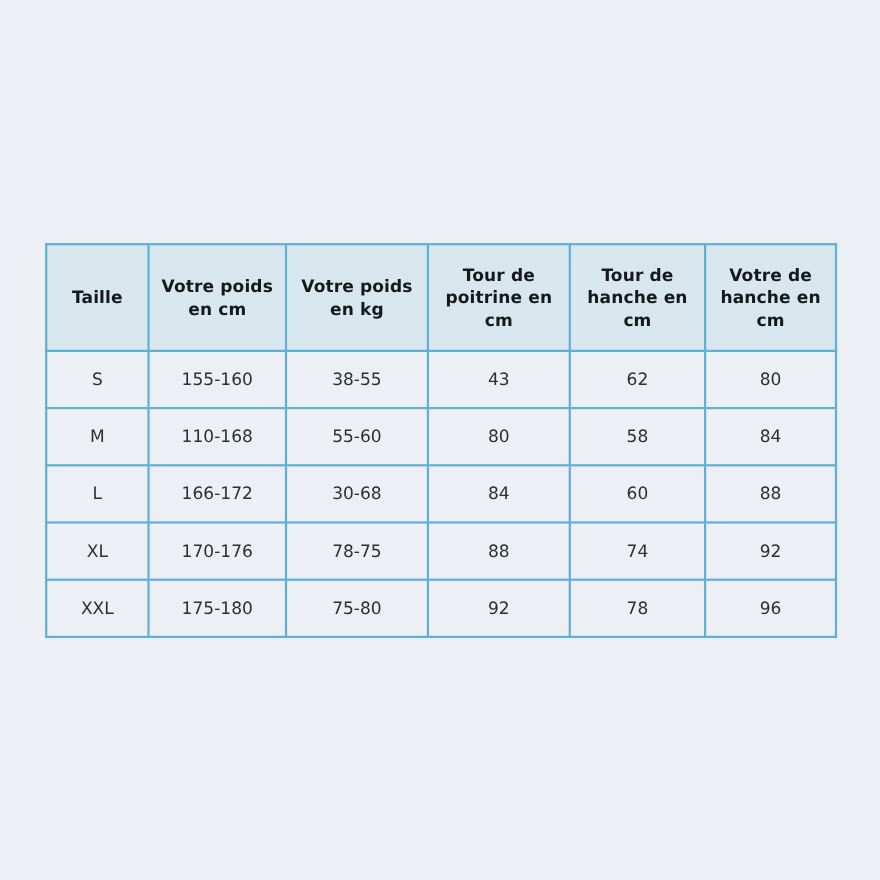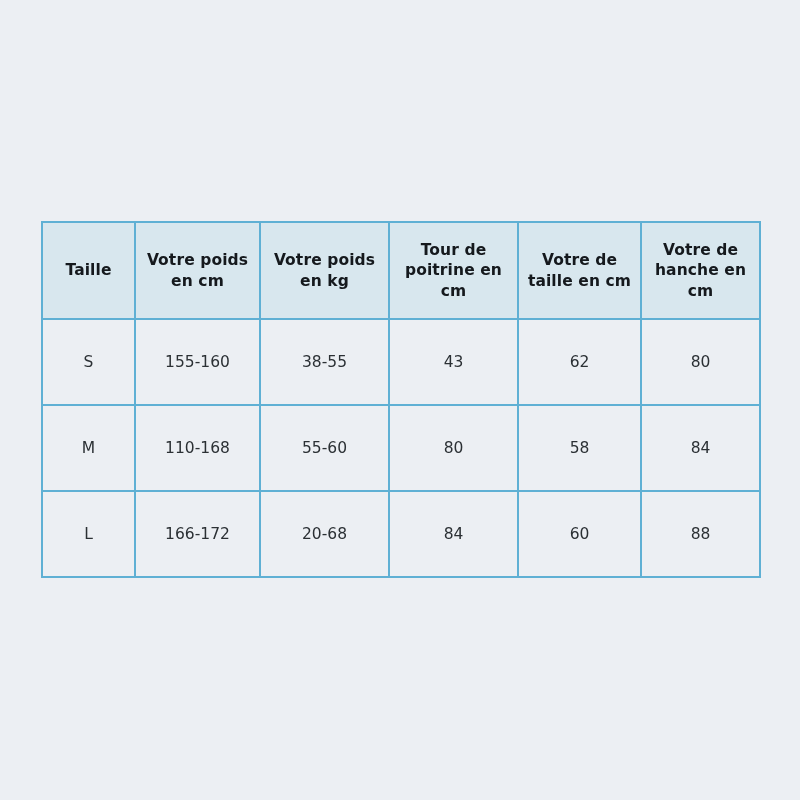--- a/index.html
+++ b/index.html
@@ -88,21 +88,21 @@
       <col class="c-waist">
       <col class="c-hip">
     </colgroup>
 
     <thead>
       <tr>
         <th>Taille</th>
         <th>Votre poids en cm</th>
         <th>Votre poids en kg</th>
         <th>Tour de poitrine en cm</th>
-        <th>Votre de taille en cm</th>
+        <th>Tour de hanche en cm</th>
         <th>Votre de hanche en cm</th>
       </tr>
     </thead>
 
     <tbody>
       <tr>
         <td>S</td>
         <td>155-160</td>
         <td>38-55</td>
         <td>43</td>
@@ -113,21 +113,37 @@
         <td>M</td>
         <td>110-168</td>
         <td>55-60</td>
         <td>80</td>
         <td>58</td>
         <td>84</td>
       </tr>
       <tr>
         <td>L</td>
         <td>166-172</td>
-        <td>20-68</td>
+        <td>30-68</td>
         <td>84</td>
         <td>60</td>
         <td>88</td>
+      </tr>
+      <tr>
+        <td>XL</td>
+        <td>170-176</td>
+        <td>78-75</td>
+        <td>88</td>
+        <td>74</td>
+        <td>92</td>
+      </tr>
+      <tr>
+        <td>XXL</td>
+        <td>175-180</td>
+        <td>75-80</td>
+        <td>92</td>
+        <td>78</td>
+        <td>96</td>
       </tr>
     </tbody>
   </table>
 
 </div>
 
 </body></html>

